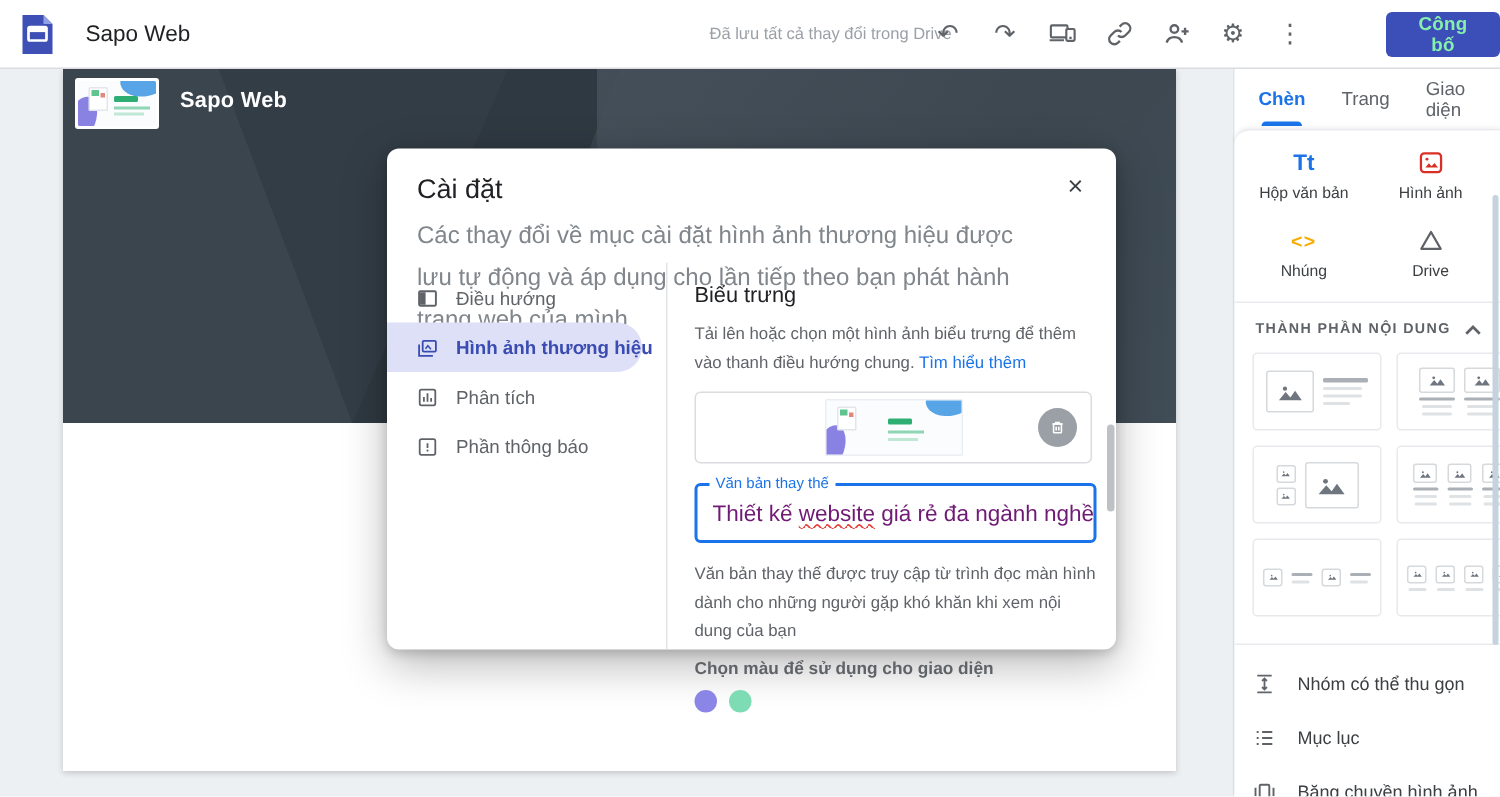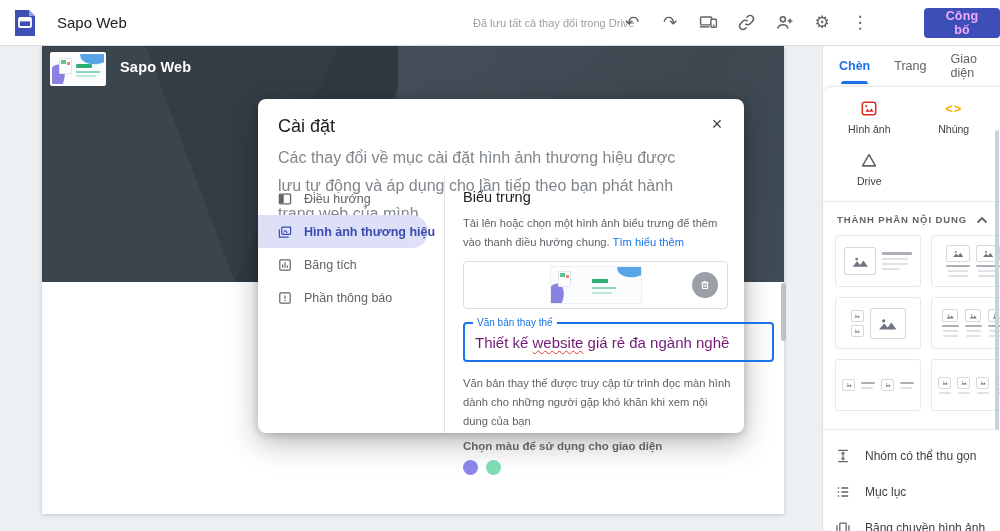--- a/index.html
+++ b/index.html
@@ -11,21 +11,21 @@
   .topbar { position:absolute; left:0; top:0; width:1000px; height:46px; background:#fff;
             border-bottom:1px solid #dadce0; display:flex; align-items:center; z-index:30; }
   .app-logo { margin-left:13px; width:24px; height:28px; }
   .doc-title { margin-left:20px; font-size:15px; color:#202124; }
   .save-status { position:absolute; left:473px; font-size:11px; color:#9aa0a6; }
   .tb-icons { position:absolute; left:618px; display:flex; align-items:center; gap:10px; }
   .tb-btn { width:28px; height:28px; display:flex; align-items:center; justify-content:center;
             border-radius:50%; color:#5f6368; font-size:17px; cursor:pointer; }
   .tb-btn svg { width:19px; height:19px; }
   .publish-btn { position:absolute; left:924px; top:8px; height:30px; padding:0 14px;
-                 background:#3c4fb8; color:#f0abfc; border:none; border-radius:4px;
+                 background:#3c4fb8; color:#86efac; border:none; border-radius:4px;
                  font-size:12.5px; font-family:inherit; font-weight:bold; letter-spacing:.2px; }
 
   
   .canvas { position:absolute; left:42px; top:46px; width:742px; height:468px; background:#fff;
             box-shadow:0 1px 4px rgba(0,0,0,.18); }
   .banner { position:absolute; left:0; top:0; width:100%; height:236px; background:#3b454e; overflow:hidden; }
   .banner .poly1 { position:absolute; inset:0; background:#333d46;
                    clip-path:polygon(14% 0,40% 0,62% 100%,26% 100%); }
   .banner .poly2 { position:absolute; inset:0; background:#2f3941;
                    clip-path:polygon(40% 0,50% 0,38% 100%,26% 100%); }
@@ -107,21 +107,21 @@
   .dlg-heading { font-size:14.5px; color:#202124; }
   .dlg-desc { margin-top:9px; font-size:11.2px; line-height:1.7; color:#5f6368; width:256px; }
   .link { color:#1a73e8; cursor:pointer; }
   .preview-box { margin-top:9px; width:265px; height:48px; border:1px solid #dadce0; border-radius:4px;
                  position:relative; display:flex; align-items:center; justify-content:center; }
   .preview-box .logo-art { width:92px; height:38px; border:1px solid #eceff1; }
   .trash-btn { position:absolute; right:9px; top:50%; transform:translateY(-50%); width:26px; height:26px;
                border-radius:50%; background:#9aa0a6; display:flex; align-items:center; justify-content:center;
                border:none; cursor:pointer; }
   .trash-btn svg { width:14px; height:14px; }
-  .alt-field { margin-top:13px; width:311px; height:40px; border:2px solid #1a73e8; border-radius:4px;
+  .alt-field { margin-top:13px; width:268px; height:40px; border:2px solid #1a73e8; border-radius:4px;
                position:relative; display:flex; align-items:center; padding:16px 10px; }
   .alt-label { position:absolute; top:-7px; left:8px; background:#fff; padding:0 4px;
                font-size:10px; color:#1a73e8; }
   .alt-value { font-size:15px; color:#701a75; white-space:nowrap; }
   .misspelled { text-decoration:underline wavy #e53935 1px; text-underline-offset:2px; }
   .help-text { margin-top:12px; font-size:11.2px; line-height:1.7; color:#5f6368; width:268px; }
   .color-label { margin-top:9px; font-size:11.5px; color:#5f6368;font-weight:bold; }
   .swatches { margin-top:8px; display:flex; gap:8px; }
   .swatch { width:15px; height:15px; border-radius:50%; cursor:pointer; }
   .dlg-scroll { position:absolute; right:4px; top:108px; width:5px; height:58px;
@@ -195,20 +195,26 @@
   <div class="sidebar">
     <div class="tabs">
       <div class="tab active">Chèn</div>
       <div class="tab">Trang</div>
       <div class="tab">Giao diện</div>
     </div>
     <div class="panel">
       <div class="insert-grid">
         <div class="insert-item">
           <div class="ic">
+              <span class="glyph-tt">Tt</span>
+            </div>
+          <div class="lbl">Hộp văn bản</div>
+        </div>
+        <div class="insert-item">
+          <div class="ic">
             <svg width="18" height="17" viewBox="0 0 20 19">
               <rect x="2.5" y="2.5" width="15" height="14" rx="2.5" fill="none" stroke="#d93025" stroke-width="1.7"></rect>
               <path d="M5.8 13l2.6-3.2 2 2.4 2.2-2.6 2.6 3.4z" fill="#d93025"></path>
               <circle cx="7" cy="6.8" r="1.1" fill="#d93025"></circle>
             </svg>
           </div>
           <div class="lbl">Hình ảnh</div>
         </div>
         <div class="insert-item">
           <div class="ic">
@@ -435,21 +441,21 @@
               <path d="M3 7v9.5h11.5"></path>
             <path d="M8.3 10.6l2-2.5 2.6 3" stroke-width="1.3"></path>
           </svg>
           <span>Hình ảnh thương hiệu</span>
         </div>
         <div class="dlg-nav-item">
           <svg viewBox="0 0 20 20" fill="none" stroke="currentColor" stroke-width="1.5">
             <rect x="3.5" y="3.5" width="13" height="13" rx="1.5"></rect>
               <path d="M7 13.5V9.5M10 13.5V6.5M13 13.5v-3"></path>
           </svg>
-          <span>Băng tích</span>
+          <span>Phân tích</span>
         </div>
         <div class="dlg-nav-item">
           <svg viewBox="0 0 20 20" fill="none" stroke="currentColor" stroke-width="1.5">
             <rect x="3.5" y="3.5" width="13" height="13" rx="1.5"></rect>
               <path d="M10 6.8v4"></path>
               <circle cx="10" cy="13" r=".9" fill="currentColor" stroke="none"></circle>
           </svg>
           <span>Phần thông báo</span>
         </div>
       </div>

